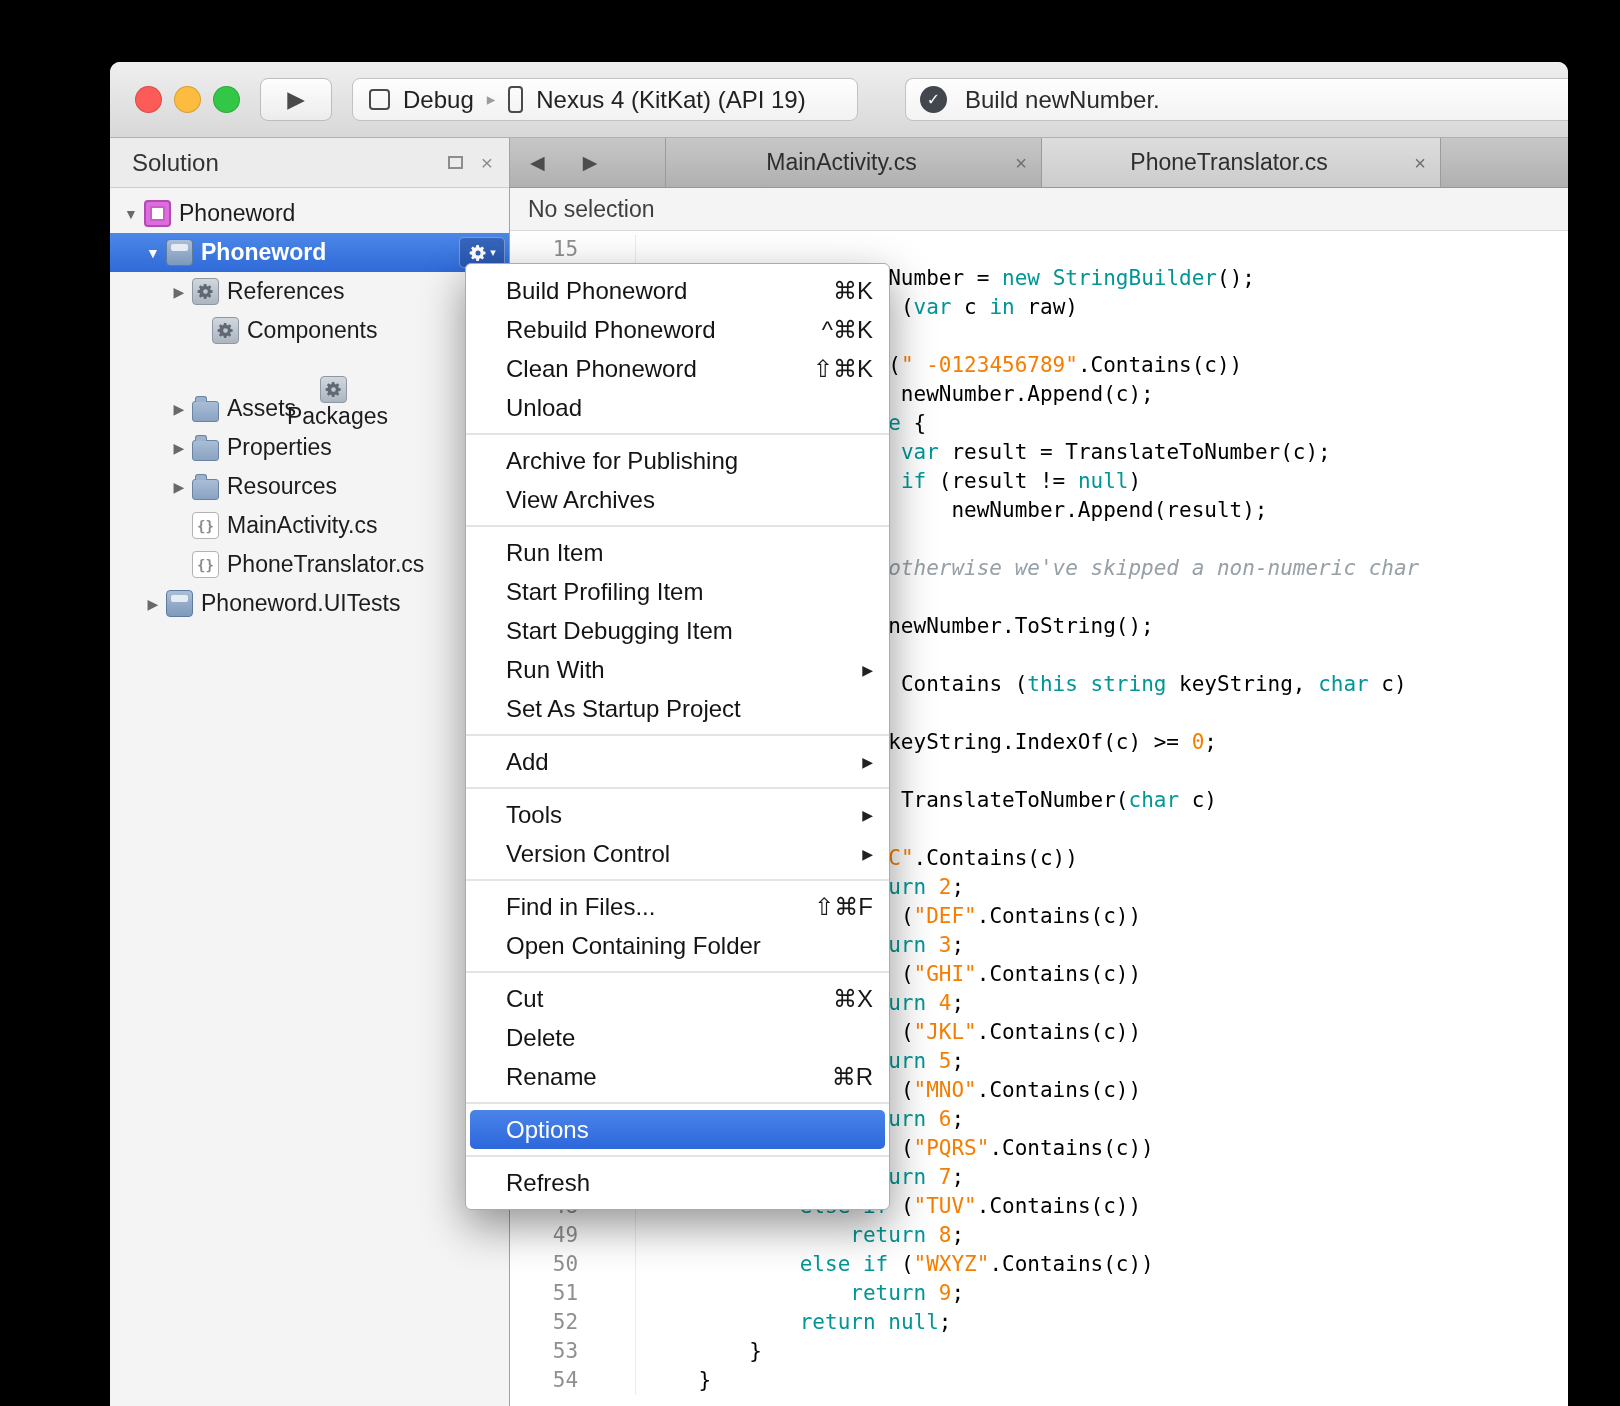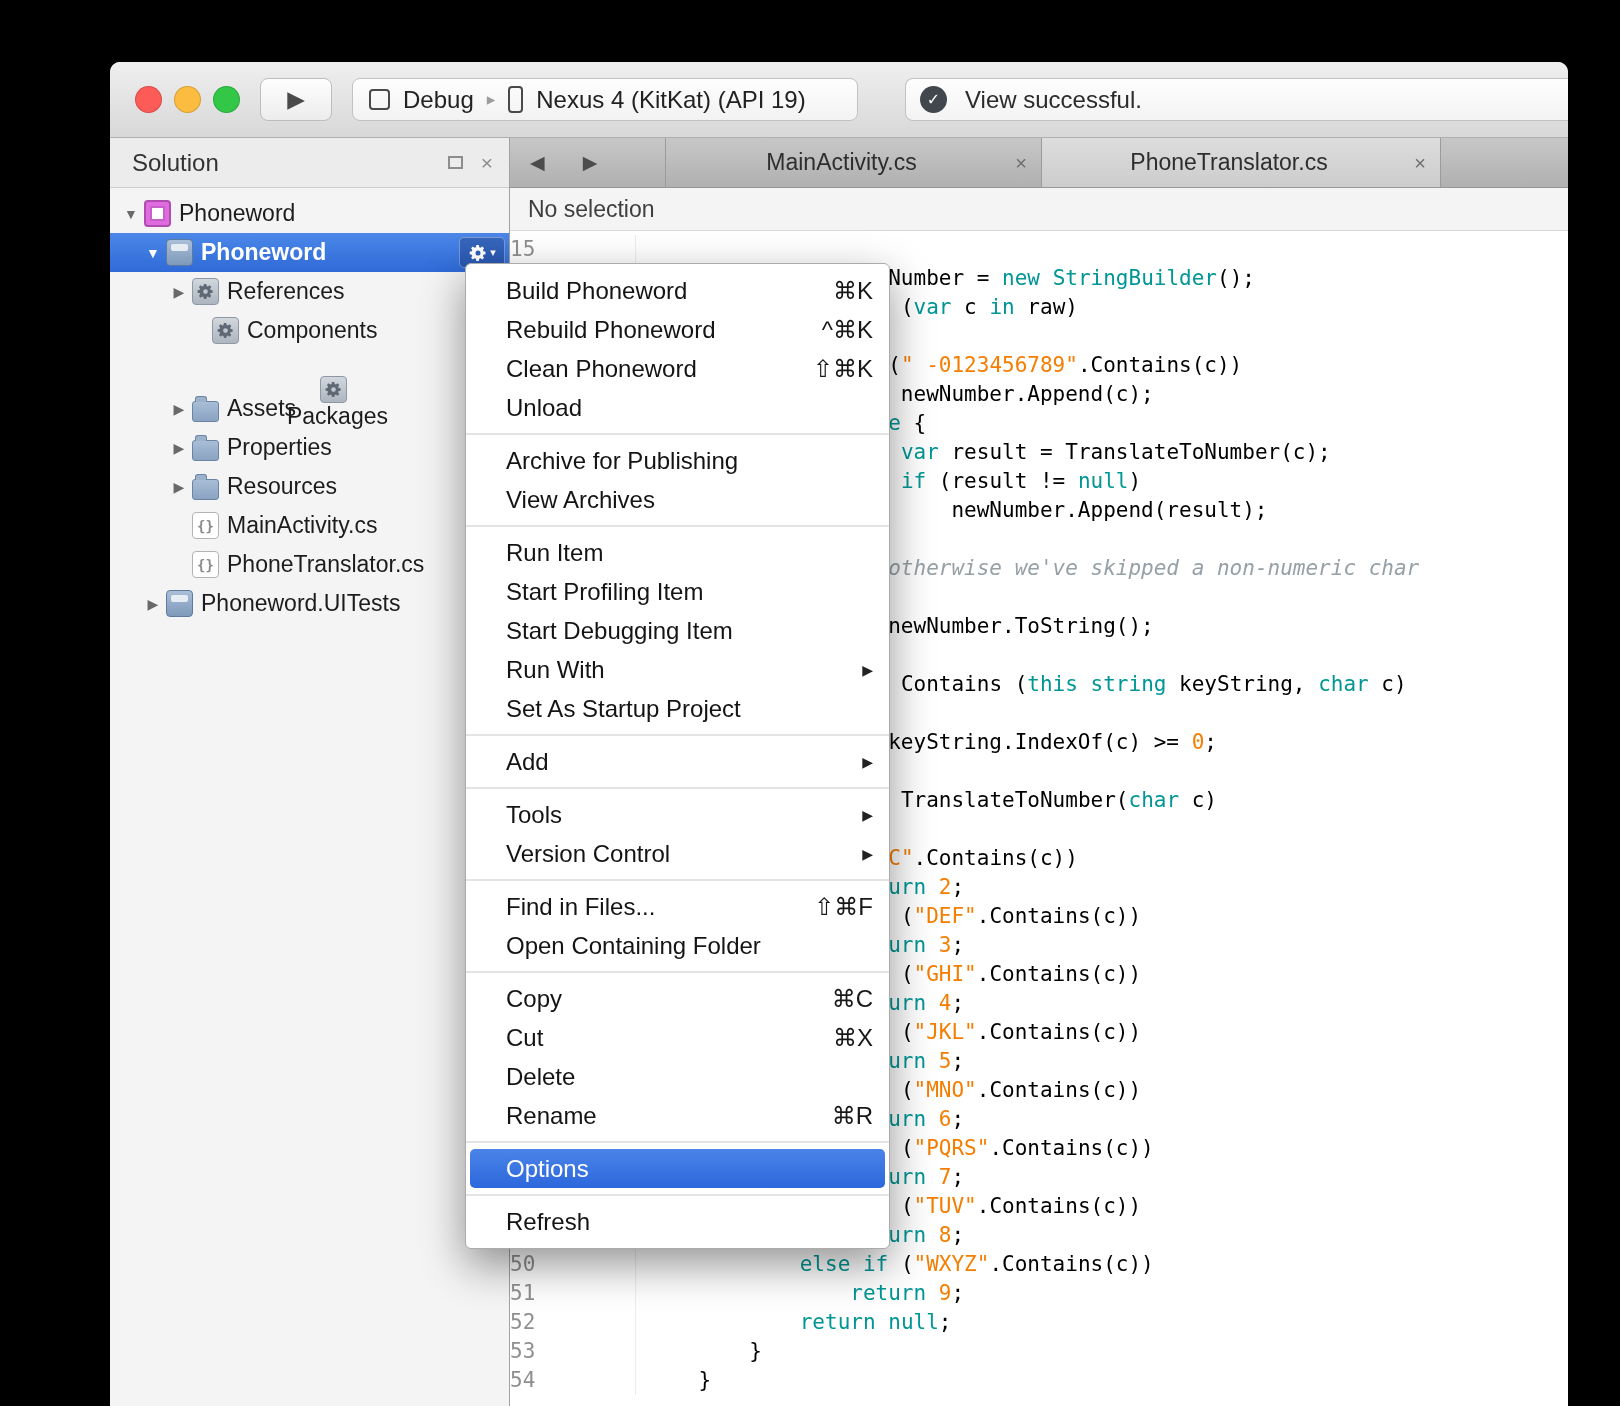--- a/index.html
+++ b/index.html
@@ -80,21 +80,21 @@
   .tabs{display:flex;align-items:stretch;}
   .tab{position:relative;display:flex;align-items:center;justify-content:center;width:376px;box-sizing:border-box;
        font-size:23px;color:#2e2e2e;border-left:1px solid #9b9b9b;padding:0 44px 0 20px;}
   .tab.active{width:400px;background:linear-gradient(#dddddd,#cccccc);border-right:1px solid #9b9b9b;}
   .tab .close{position:absolute;right:14px;top:50%;transform:translateY(-50%);color:#6e6e6e;font-size:20px;}
   .breadcrumb{flex:0 0 42px;height:42px;background:#f4f4f4;border-bottom:1px solid #d8d8d8;
        display:flex;align-items:center;padding-left:18px;font-size:23px;color:#3e3e3e;}
   .code{flex:1;overflow:hidden;padding-top:4px;font-family:"DejaVu Sans Mono",monospace;
         font-size:21px;line-height:29px;}
   .code-line{display:flex;height:29px;white-space:pre;}
-  .ln{flex:0 0 126px;width:126px;box-sizing:border-box;text-align:left;padding-right:14px;
+  .ln{flex:0 0 126px;width:126px;box-sizing:border-box;text-align:center;padding-right:14px;
       color:#8f8f8f;border-right:1px solid #ececec;}
   .src{padding-left:12px;color:#000;}
   .tk-p{color:#000;} .tk-k{color:#009695;} .tk-s{color:#f57d00;} .tk-n{color:#f57d00;}
   .tk-c{color:#96a0a6;font-style:italic;}
 
   
   .context-menu{position:absolute;left:465px;top:263px;width:425px;background:#fff;
         border:1px solid #ababab;border-radius:6px;box-shadow:0 16px 44px rgba(0,0,0,.42);
         padding:7px 0;z-index:50;box-sizing:border-box;}
   .menu-item{height:39px;display:flex;align-items:center;padding:0 16px 0 40px;font-size:24px;color:#141414;}
@@ -122,21 +122,21 @@
       </div>
       <div class="config-capsule">
         <span class="dbg-icon"></span>
         <span>Debug</span>
         <span class="crumb-sep">▸</span>
         <span class="phone-icon"></span>
         <span>Nexus 4 (KitKat) (API 19)</span>
       </div>
       <div class="status-capsule">
         <span class="check-circle">✓</span>
-        <span>View successful.</span>
+        <span>Build newNumber.</span>
       </div>
     </div>
 
     <div class="main">
 
       <div class="sidebar">
         <div class="pad-header">
           <span class="pad-title">Solution</span>
           <span class="pad-controls">
             <span class="pc-frame"></span>
@@ -344,24 +344,20 @@
       <div class="menu-sep"></div>
       <div class="menu-item">
         <span class="mi-label">Find in Files...</span>
         <span class="mi-shortcut">⇧⌘F</span>
       </div>
       <div class="menu-item">
         <span class="mi-label">Open Containing Folder</span>
       </div>
       <div class="menu-sep"></div>
       <div class="menu-item">
-        <span class="mi-label">Copy</span>
-        <span class="mi-shortcut">⌘C</span>
-      </div>
-      <div class="menu-item">
         <span class="mi-label">Cut</span>
         <span class="mi-shortcut">⌘X</span>
       </div>
       <div class="menu-item">
         <span class="mi-label">Delete</span>
       </div>
       <div class="menu-item">
         <span class="mi-label">Rename</span>
         <span class="mi-shortcut">⌘R</span>
       </div>

